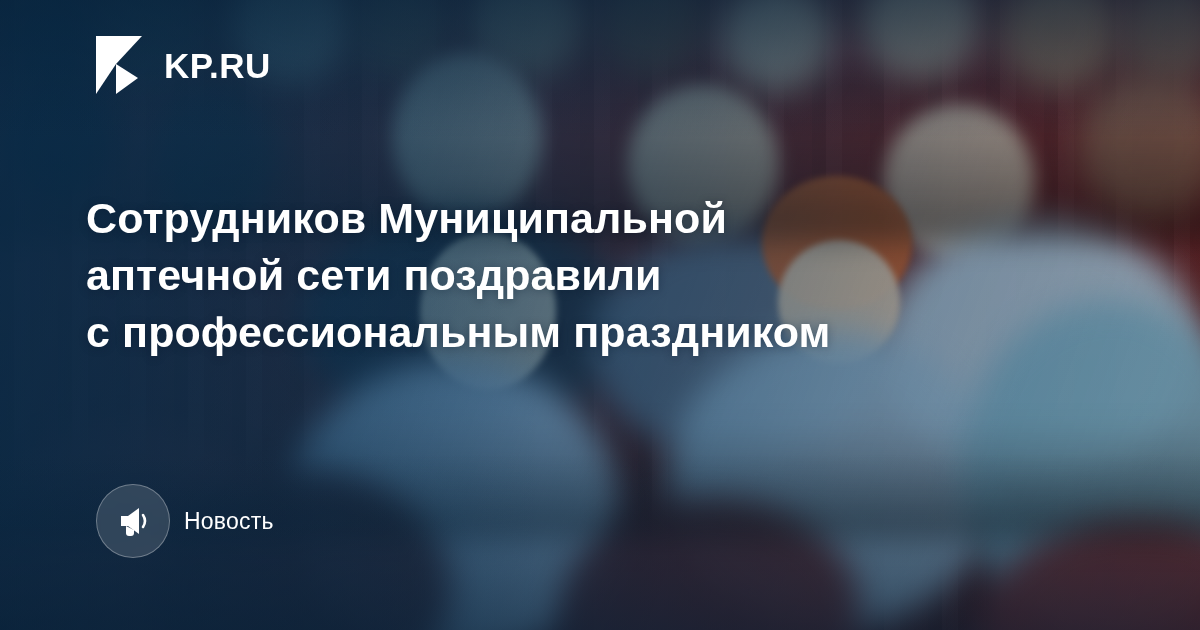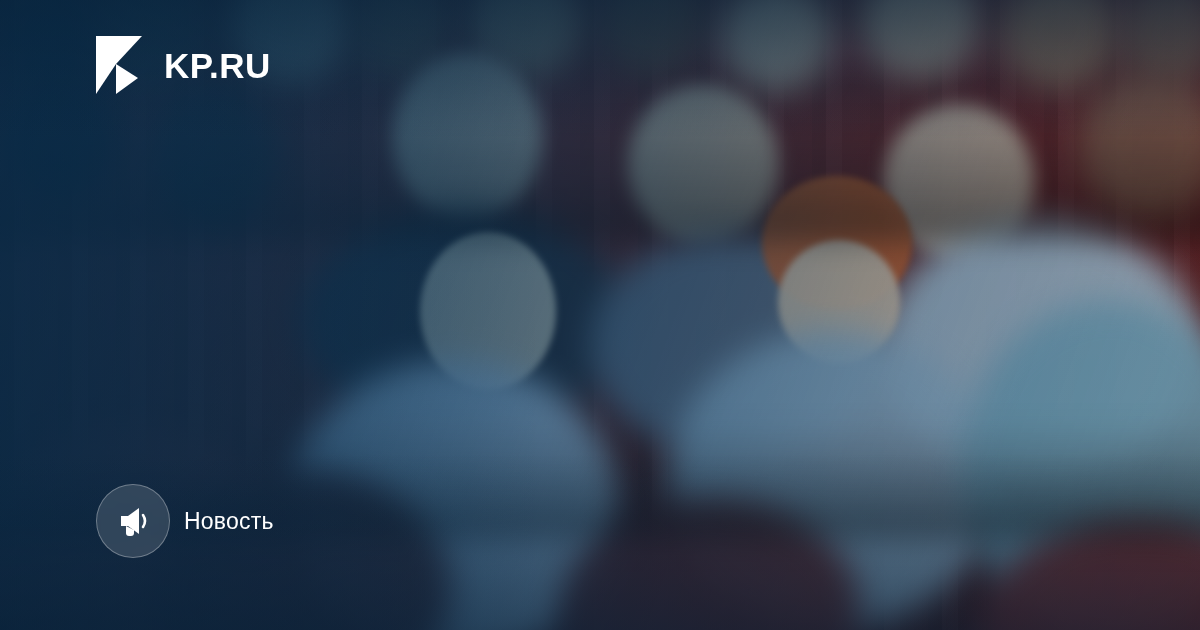--- a/index.html
+++ b/index.html
@@ -213,20 +213,25 @@
 
     <div class="brand">
       <svg class="mark" viewBox="0 0 60 62" aria-hidden="true">
         <path d="M10 2 L30 2 L30 30 L10 60 Z" fill="#ffffff"></path>
         <path d="M30 2 L56 2 L30 30 Z" fill="#ffffff"></path>
         <path d="M30 30 L52 44 L30 60 Z" fill="#ffffff"></path>
       </svg>
       <span class="wordmark">KP.RU</span>
     </div>
 
+    <div class="headline">
+      <span class="line">Сотрудников Муниципальной</span>
+      <span class="line">аптечной сети поздравили</span>
+      <span class="line">с профессиональным праздником</span>
+    </div>
 
     <div class="tagrow">
       <span class="tag-badge">
         <svg width="36" height="34" viewBox="0 0 36 34" aria-hidden="true">
           <path d="M6 12 L6 22 L13 22 L24 30 L24 4 L13 12 Z" fill="#ffffff"></path>
           <path d="M11 22 L11 29 Q11 32 14 32 L16 32 Q19 32 19 29 L19 26 Z" fill="#ffffff"></path>
           <path d="M28 11 Q32 17 28 23" stroke="#ffffff" stroke-width="2.6" fill="none" stroke-linecap="round"></path>
         </svg>
       </span>
       <span class="tag-label">Новость</span>

